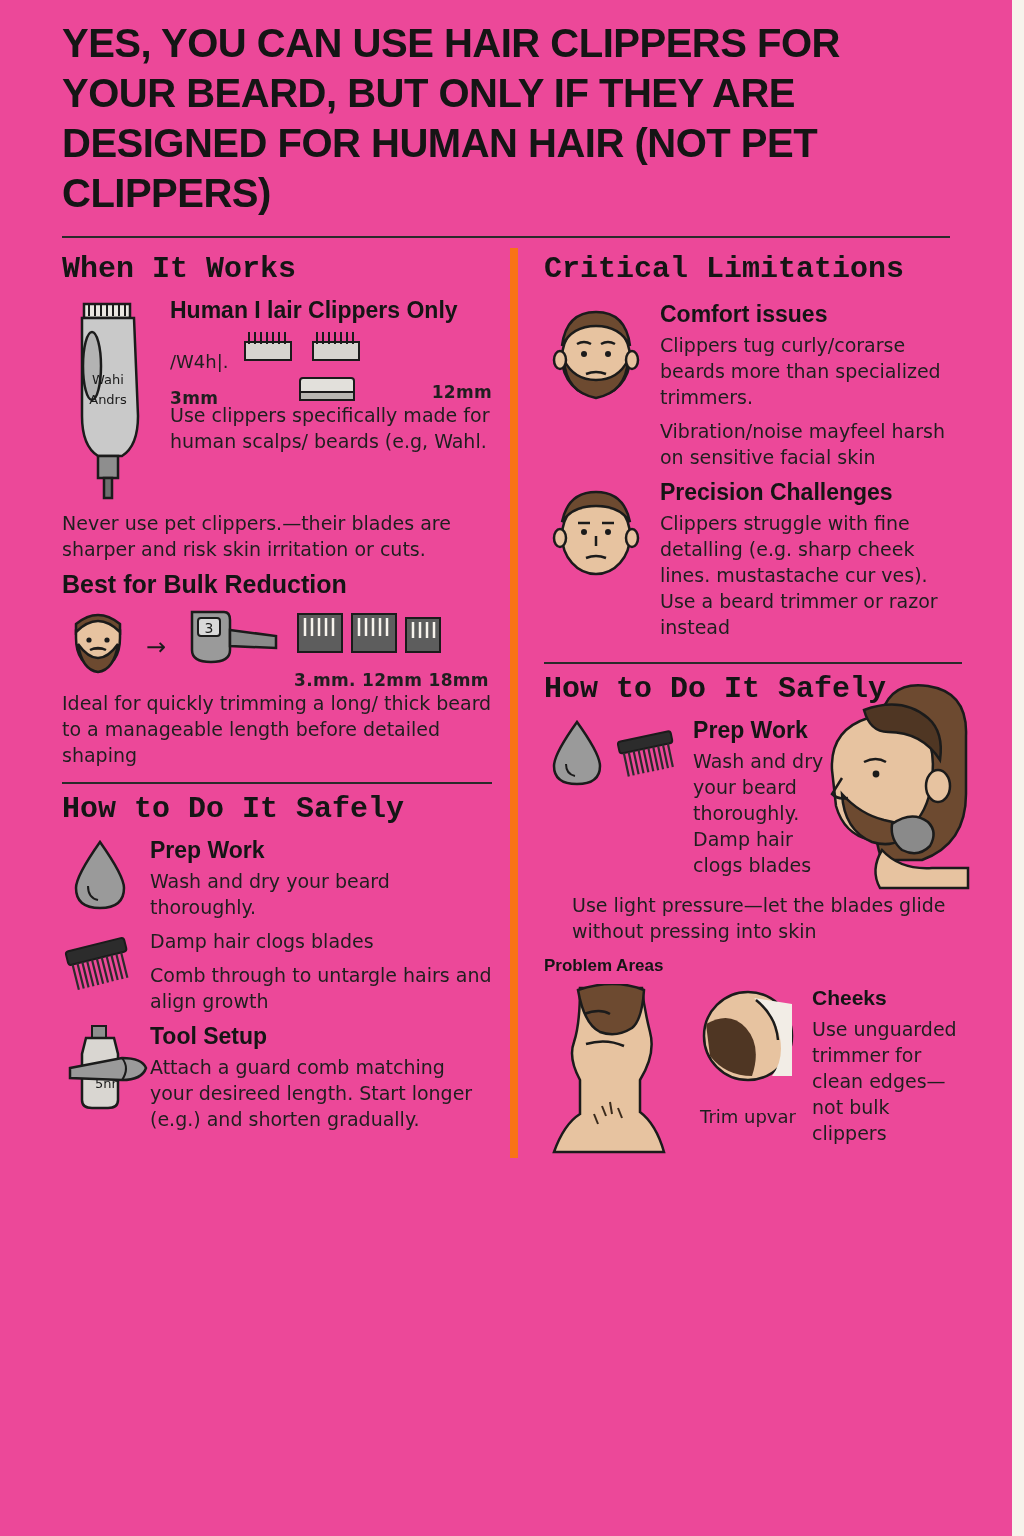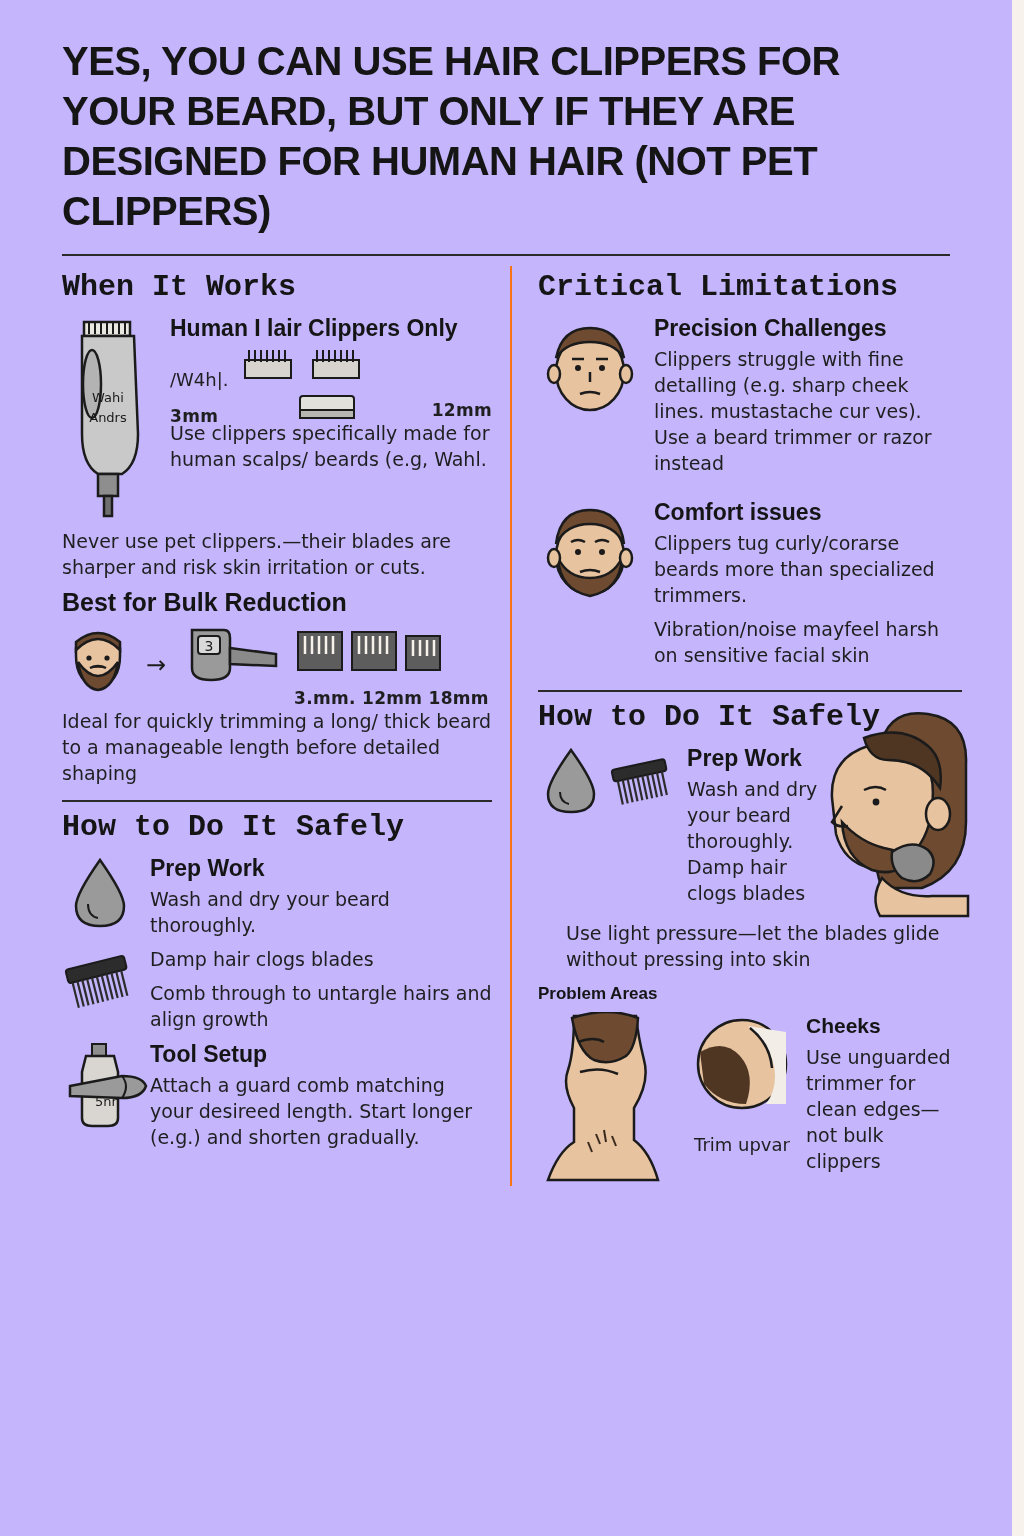--- a/index.html
+++ b/index.html
@@ -11,23 +11,23 @@
     height: 1536px;
     background: #f7f3ec;
     font-family: "DejaVu Sans", sans-serif;
     color: #1b1b1b;
     overflow: hidden;
   }
   .page {
     position: relative;
     width: 1012px;
     height: 1536px;
-    background: #c4b5fd;
+    background: #ec4899;
     box-sizing: border-box;
-    padding: 36px 62px 0 62px;
+    padding: 18px 62px 0 62px;
   }
   h1.title {
     font-family: "Liberation Sans", sans-serif;
     font-size: 40px;
     line-height: 50px;
     letter-spacing: -0.5px;
     font-weight: 700;
     margin: 0 0 18px 0;
     text-transform: uppercase;
     color: #151515;
@@ -42,21 +42,21 @@
   }
   .col-left {
     width: 448px;
     padding-right: 18px;
     box-sizing: border-box;
   }
   .col-right {
     width: 452px;
     padding-left: 26px;
     box-sizing: border-box;
-    border-left: 2px solid #f97316;
+    border-left: 8px solid #f97316;
   }
   h2.section {
     font-family: Liberation Mono, monospace;
     font-size: 30px;
     font-weight: 700;
     margin: 4px 0 10px 0;
     color: #151515;
   }
   h3.sub {
     font-family: "Liberation Sans", sans-serif;
@@ -319,60 +319,60 @@
           <path d="M58 10 Q66 20 58 32" fill="none" stroke="#1b1b1b" stroke-width="2"></path>
         </svg>
       </div>
 
     </div>
 
     <div class="col-right">
 
       <h2 class="section">Critical Limitations</h2>
 
+      <div class="row mt14">
+        <div class="art">
+          <svg width="104" height="106" viewBox="0 0 104 106">
+            <ellipse cx="52" cy="58" rx="34" ry="38" fill="#e7c3a0" stroke="#1b1b1b" stroke-width="2.5"></ellipse>
+            <path d="M18 46 Q22 12 52 12 Q82 12 86 46 Q76 26 52 26 Q28 26 18 46 Z" fill="#6d4a30" stroke="#1b1b1b" stroke-width="2.5"></path>
+            <path d="M20 60 Q22 92 52 98 Q82 92 84 60 Q74 80 52 80 Q30 80 20 60 Z" fill="#6d4a30" stroke="#1b1b1b" stroke-width="2.5"></path>
+            <ellipse cx="16" cy="60" rx="6" ry="9" fill="#e7c3a0" stroke="#1b1b1b" stroke-width="2.5"></ellipse>
+            <ellipse cx="88" cy="60" rx="6" ry="9" fill="#e7c3a0" stroke="#1b1b1b" stroke-width="2.5"></ellipse>
+            <circle cx="40" cy="54" r="3" fill="#1b1b1b"></circle>
+            <circle cx="64" cy="54" r="3" fill="#1b1b1b"></circle>
+            <path d="M33 44 Q40 40 47 44" fill="none" stroke="#1b1b1b" stroke-width="2.5"></path>
+            <path d="M57 44 Q64 40 71 44" fill="none" stroke="#1b1b1b" stroke-width="2.5"></path>
+            <path d="M42 74 Q52 70 62 74" fill="none" stroke="#1b1b1b" stroke-width="2.5"></path>
+          </svg>
+        </div>
+        <div class="txt">
+          <h3 class="sub">Comfort issues</h3>
+          <p class="body">Clippers tug curly/corarse beards more than specialized trimmers.</p>
+          <p class="body">Vibration/noise mayfeel harsh on sensitive facial skin</p>
+        </div>
+      </div>
+
       <div class="row">
         <div class="art">
           <svg width="104" height="106" viewBox="0 0 104 106">
             <ellipse cx="52" cy="58" rx="34" ry="38" fill="#e7c3a0" stroke="#1b1b1b" stroke-width="2.5"></ellipse>
             <path d="M18 44 Q24 14 52 14 Q80 14 86 44 Q76 28 52 28 Q28 28 18 44 Z" fill="#6d4a30" stroke="#1b1b1b" stroke-width="2.5"></path>
             <ellipse cx="16" cy="60" rx="6" ry="9" fill="#e7c3a0" stroke="#1b1b1b" stroke-width="2.5"></ellipse>
             <ellipse cx="88" cy="60" rx="6" ry="9" fill="#e7c3a0" stroke="#1b1b1b" stroke-width="2.5"></ellipse>
             <circle cx="40" cy="54" r="3" fill="#1b1b1b"></circle>
             <circle cx="64" cy="54" r="3" fill="#1b1b1b"></circle>
             <line x1="34" y1="45" x2="46" y2="45" stroke="#1b1b1b" stroke-width="2.5"></line>
             <line x1="58" y1="45" x2="70" y2="45" stroke="#1b1b1b" stroke-width="2.5"></line>
             <line x1="52" y1="58" x2="52" y2="68" stroke="#1b1b1b" stroke-width="2.5"></line>
             <path d="M42 80 Q52 76 62 80" fill="none" stroke="#1b1b1b" stroke-width="2.5"></path>
           </svg>
         </div>
         <div class="txt">
           <h3 class="sub">Precision Challenges</h3>
           <p class="body">Clippers struggle with fine detalling (e.g. sharp cheek lines. mustastache cur ves). Use a beard trimmer or razor instead</p>
-        </div>
-      </div>
-
-      <div class="row mt14">
-        <div class="art">
-          <svg width="104" height="106" viewBox="0 0 104 106">
-            <ellipse cx="52" cy="58" rx="34" ry="38" fill="#e7c3a0" stroke="#1b1b1b" stroke-width="2.5"></ellipse>
-            <path d="M18 46 Q22 12 52 12 Q82 12 86 46 Q76 26 52 26 Q28 26 18 46 Z" fill="#6d4a30" stroke="#1b1b1b" stroke-width="2.5"></path>
-            <path d="M20 60 Q22 92 52 98 Q82 92 84 60 Q74 80 52 80 Q30 80 20 60 Z" fill="#6d4a30" stroke="#1b1b1b" stroke-width="2.5"></path>
-            <ellipse cx="16" cy="60" rx="6" ry="9" fill="#e7c3a0" stroke="#1b1b1b" stroke-width="2.5"></ellipse>
-            <ellipse cx="88" cy="60" rx="6" ry="9" fill="#e7c3a0" stroke="#1b1b1b" stroke-width="2.5"></ellipse>
-            <circle cx="40" cy="54" r="3" fill="#1b1b1b"></circle>
-            <circle cx="64" cy="54" r="3" fill="#1b1b1b"></circle>
-            <path d="M33 44 Q40 40 47 44" fill="none" stroke="#1b1b1b" stroke-width="2.5"></path>
-            <path d="M57 44 Q64 40 71 44" fill="none" stroke="#1b1b1b" stroke-width="2.5"></path>
-            <path d="M42 74 Q52 70 62 74" fill="none" stroke="#1b1b1b" stroke-width="2.5"></path>
-          </svg>
-        </div>
-        <div class="txt">
-          <h3 class="sub">Comfort issues</h3>
-          <p class="body">Clippers tug curly/corarse beards more than specialized trimmers.</p>
-          <p class="body">Vibration/noise mayfeel harsh on sensitive facial skin</p>
         </div>
       </div>
 
       <div class="divider-h"></div>
 
       <h2 class="section">How to Do It Safely</h2>
 
       <div style="position:relative;">
 
         <div style="position:absolute;right:-20px;top:-42px;">

